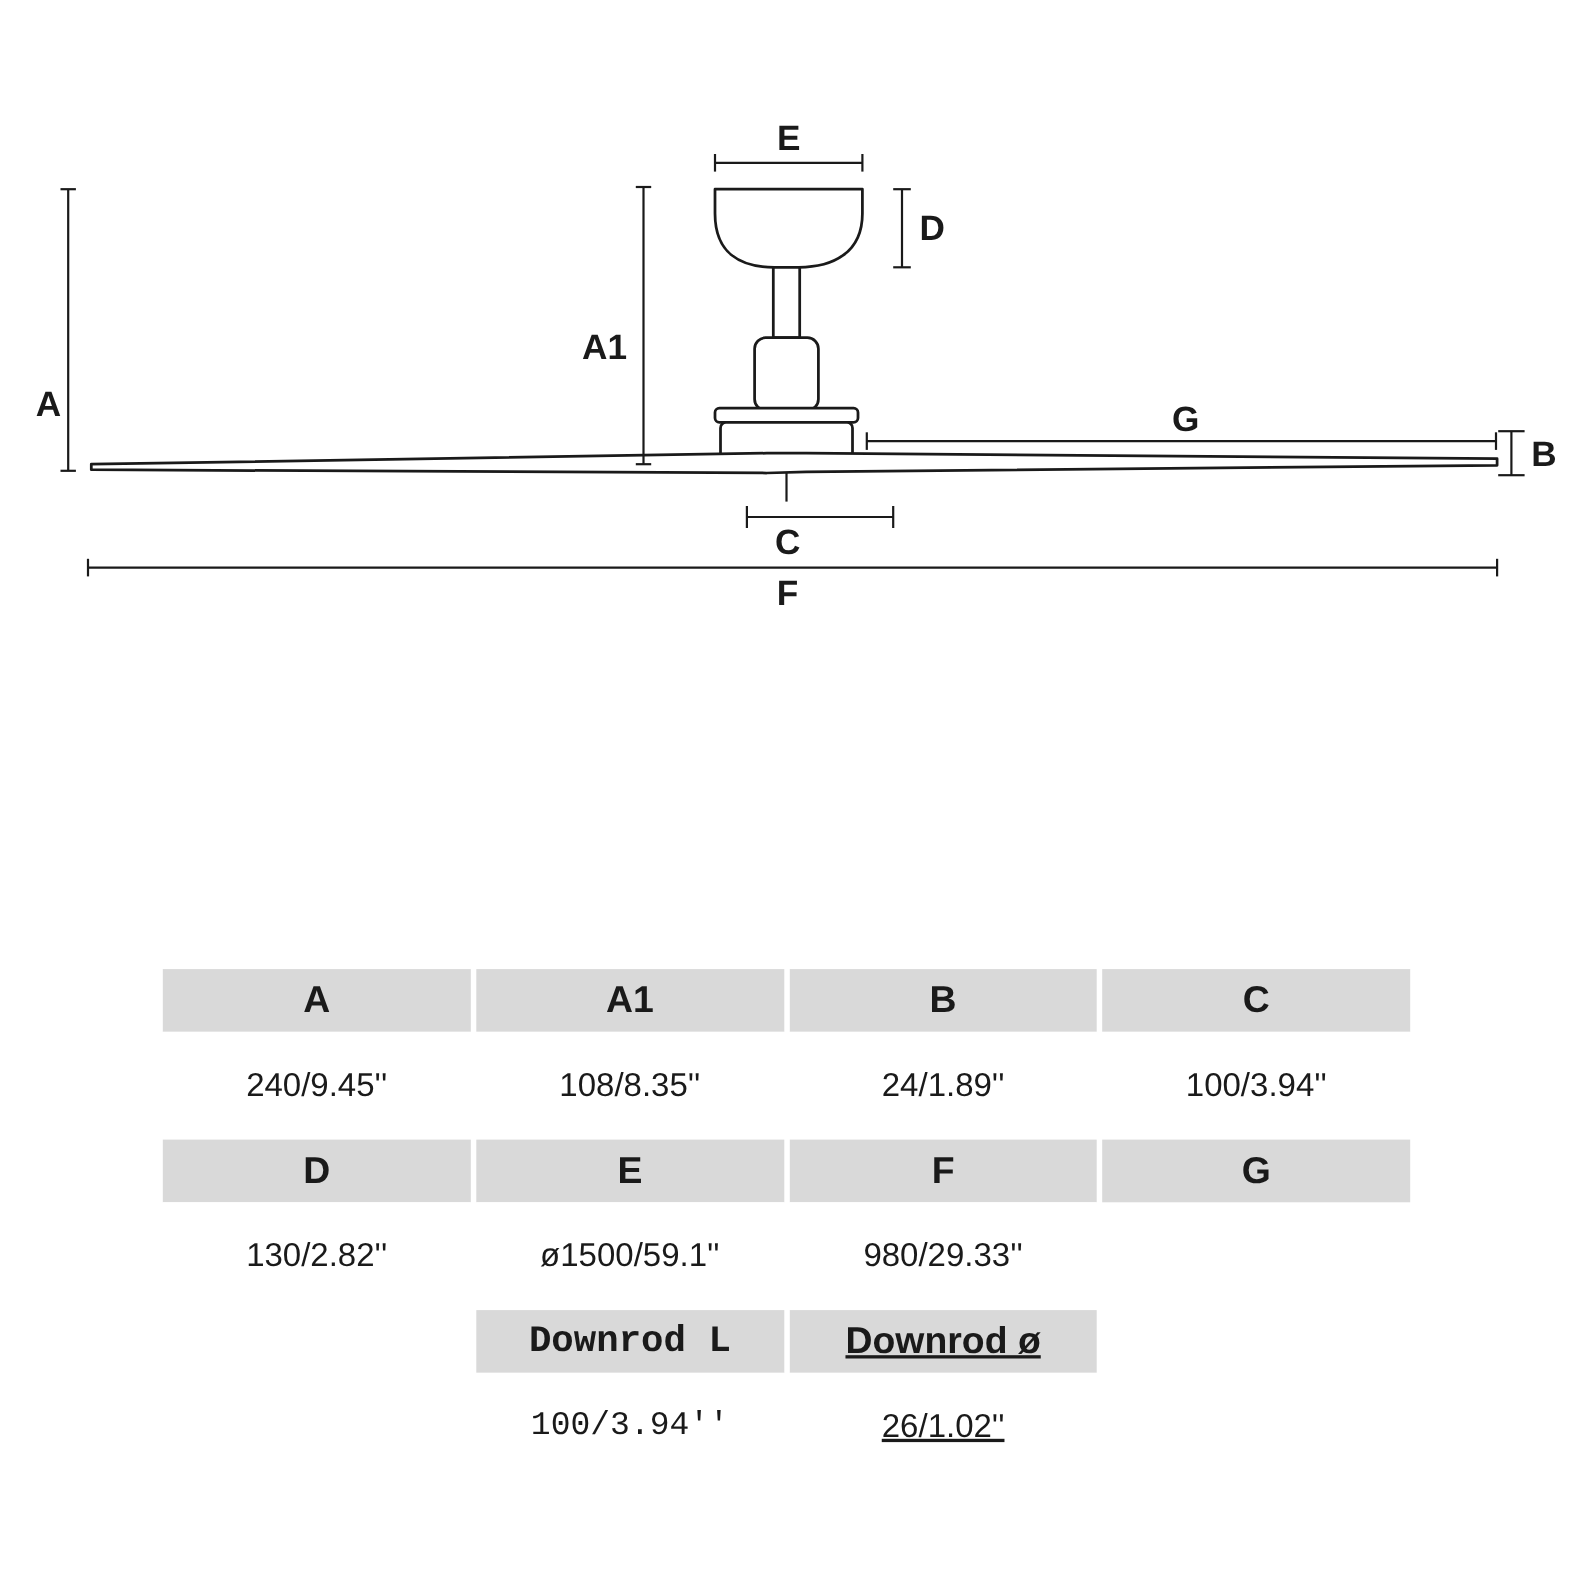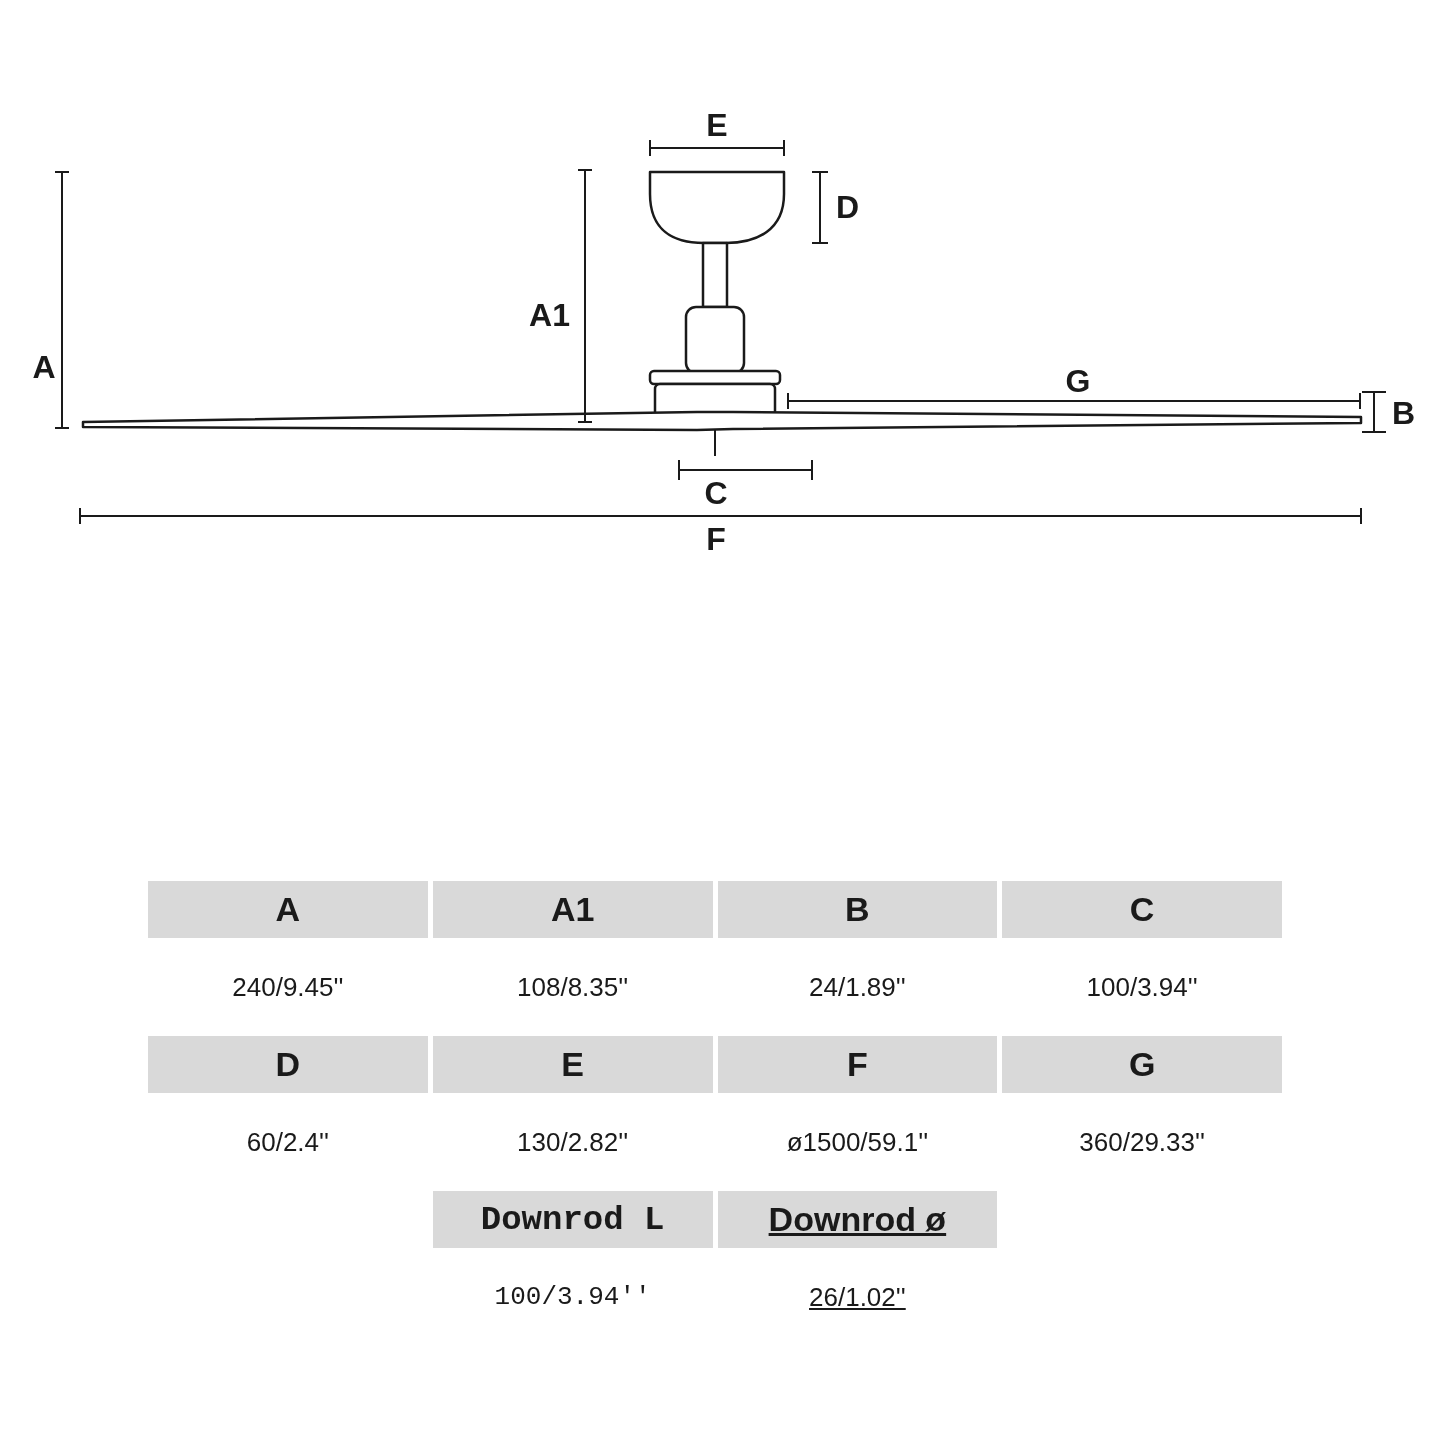--- a/index.html
+++ b/index.html
@@ -41,21 +41,21 @@
     font-weight: bold;
     font-size: 34px;
     color: #1a1a1a;
   }
   .vcell {
     background: #ffffff;
     height: 98px;
     display: flex;
     align-items: center;
     justify-content: center;
-    font-size: 26px;
+    font-size: 30px;
     color: #1a1a1a;
   }
   .col2 { grid-column: 2; font-family: Liberation Mono, monospace; }
   .col3 { grid-column: 3; text-decoration: underline; }
 </style>
 </head>
 <body>
 
 <div class="page">
 
@@ -155,24 +155,23 @@
       <div class="vcell">100/3.94''</div>
     </div>
 
     <div class="row">
       <div class="hcell">D</div>
       <div class="hcell">E</div>
       <div class="hcell">F</div>
       <div class="hcell">G</div>
     </div>
     <div class="row">
-      <div class="vcell">60/2.4''</div>
       <div class="vcell">130/2.82''</div>
       <div class="vcell">ø1500/59.1''</div>
-      <div class="vcell">360/29.33''</div>
+      <div class="vcell">980/29.33''</div>
     </div>
 
     <div class="row">
       <div class="hcell col2">Downrod L</div>
       <div class="hcell col3">Downrod ø</div>
     </div>
     <div class="row">
       <div class="vcell col2">100/3.94''</div>
       <div class="vcell col3">26/1.02''</div>
     </div>

